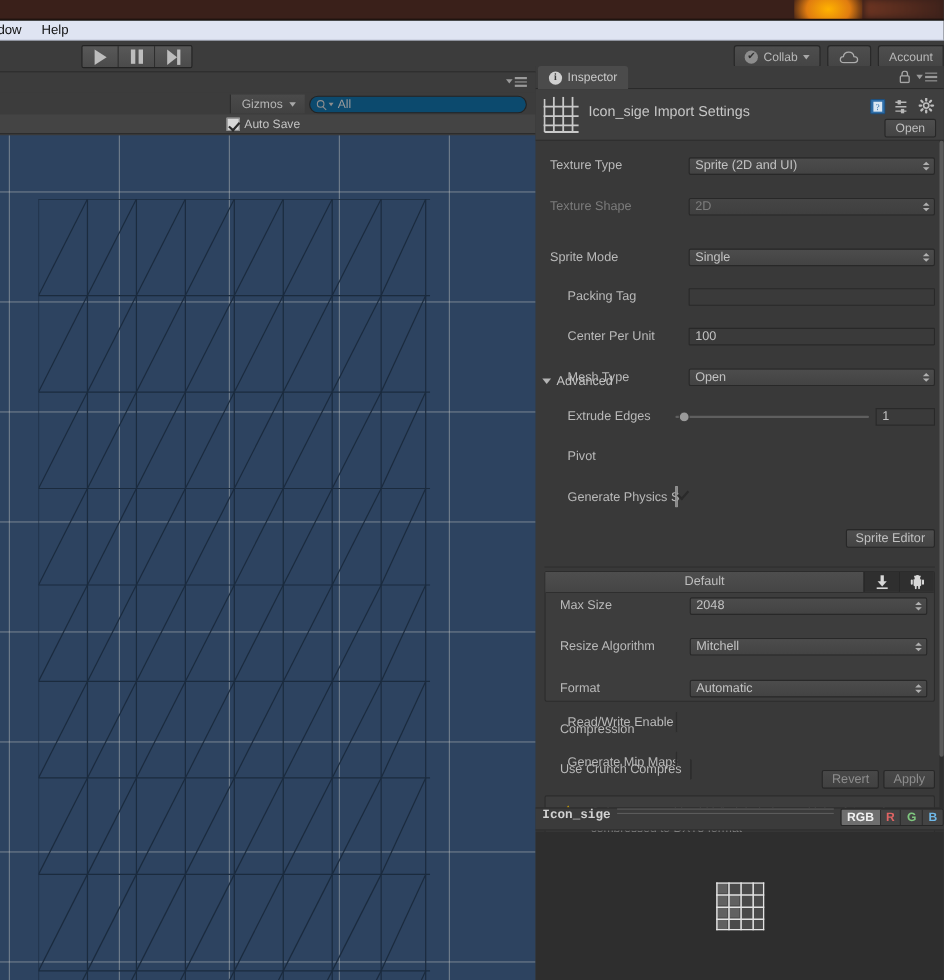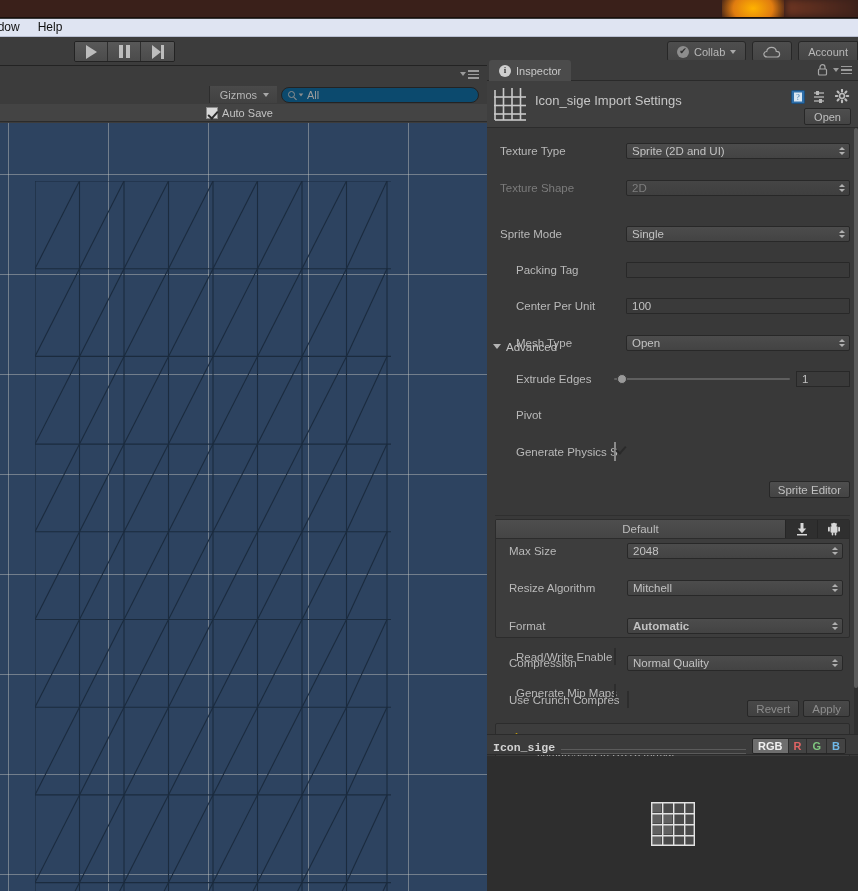--- a/index.html
+++ b/index.html
@@ -273,28 +273,28 @@
     position: absolute; left: 8px; right: 8px;
     background: #3d3d3d; border: 1px solid #2c2c2c; border-radius: 2px;
     display: flex; align-items: flex-start; gap: 9px; padding: 8px 8px 8px 9px;
   }
   .warn-txt { color: #b4b4b4; font-size: 11px; line-height: 14px; }
 
   
   .preview-bar {
     position: absolute; left: 487px; top: 734px; width: 371px; height: 21px;
     background: #3b3b3b; border-top: 1px solid #2b2b2b; border-bottom: 1px solid #2b2b2b;
-    display: flex; align-items: flex-end;
+    display: flex; align-items: flex-start;
   }
   .preview-name {
     color: #d2d2d2; font-size: 11.5px; font-weight: bold; padding-left: 6px;
     font-family: "Liberation Mono", monospace;
   }
   .preview-rule { flex: 1; height: 5px; margin: 0 6px; border-top: 1px solid #5b5b5b; border-bottom: 1px solid #5b5b5b; }
-  .chan-group { display: flex; height: 16px; margin-right: 12px; border: 1px solid #262626; border-radius: 2px; overflow: hidden; }
+  .chan-group { display: flex; height: 16px; margin-right: 0; border: 1px solid #262626; border-radius: 2px; overflow: hidden; }
   .chan {
     padding: 0 5px; display: flex; align-items: center; justify-content: center;
     font-size: 11px; font-weight: bold; background: #434343; border-right: 1px solid #2c2c2c;
     font-family: "Liberation Sans", sans-serif;
   }
   .chan:last-child { border-right: none; }
   .chan.active { background: #6e6e6e; color: #f0f0f0; }
 
   .preview-area {
     position: absolute; left: 487px; top: 756px; width: 371px; height: 135px;
@@ -822,41 +822,32 @@
                 <span>Mitchell</span>
                 <span class="arrows">
                     <span class="up"></span>
                     <span class="dn"></span>
                   </span>
               </span>
             </span>
           </div>
           <div class="row" style="top:41px">
             <span class="lbl">Format</span>
-            <span class="field" style="left:131px;right:6px;font-weight:bold;">
+            <span class="field" style="left:131px;right:6px;">
               <span class="dropdown">
                 <span>Automatic</span>
                 <span class="arrows">
                     <span class="up"></span>
                     <span class="dn"></span>
                   </span>
               </span>
             </span>
           </div>
           <div class="row" style="top:60px">
             <span class="lbl">Compression</span>
-            <span class="field" style="left:131px;right:6px;">
-              <span class="dropdown">
-                <span>Normal Quality</span>
-                <span class="arrows">
-                    <span class="up"></span>
-                    <span class="dn"></span>
-                  </span>
-              </span>
-            </span>
           </div>
           <div class="row" style="top:79px">
             <span class="lbl">Use Crunch Compres</span>
             <span class="checkfield" style="left:131px">
               <span class="cb-off"></span>
             </span>
           </div>
         </div>
       </div>
 

